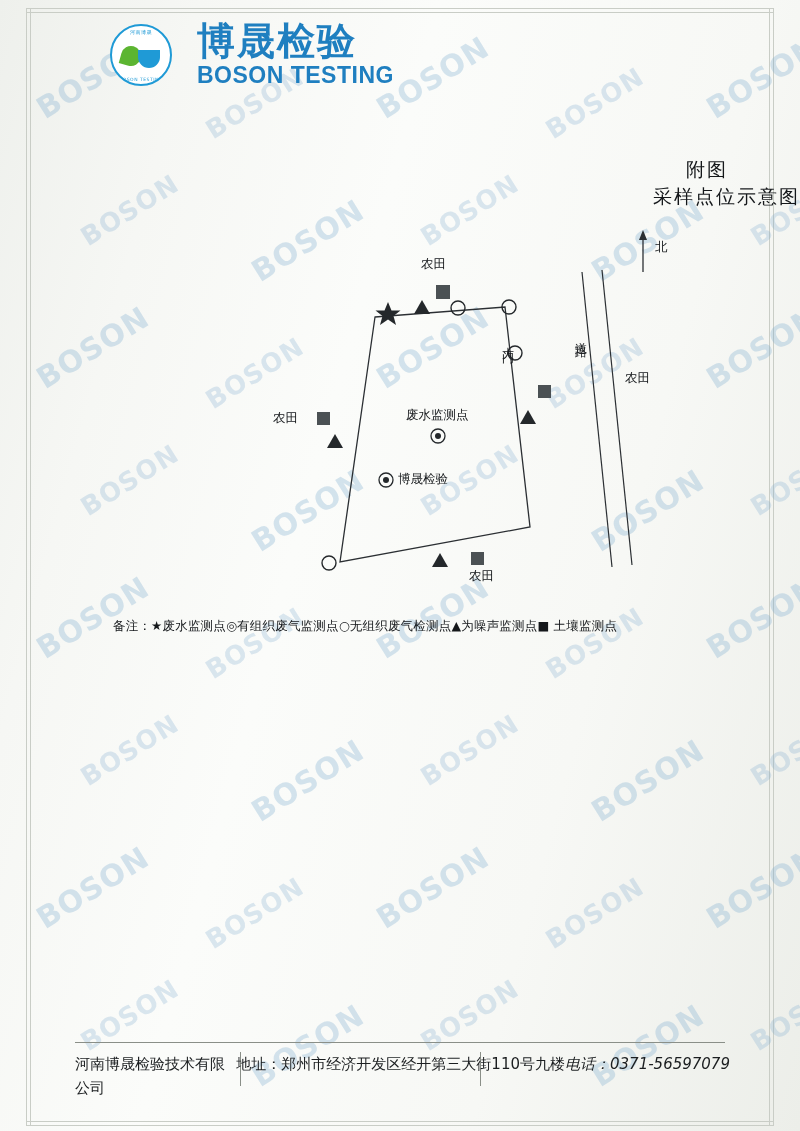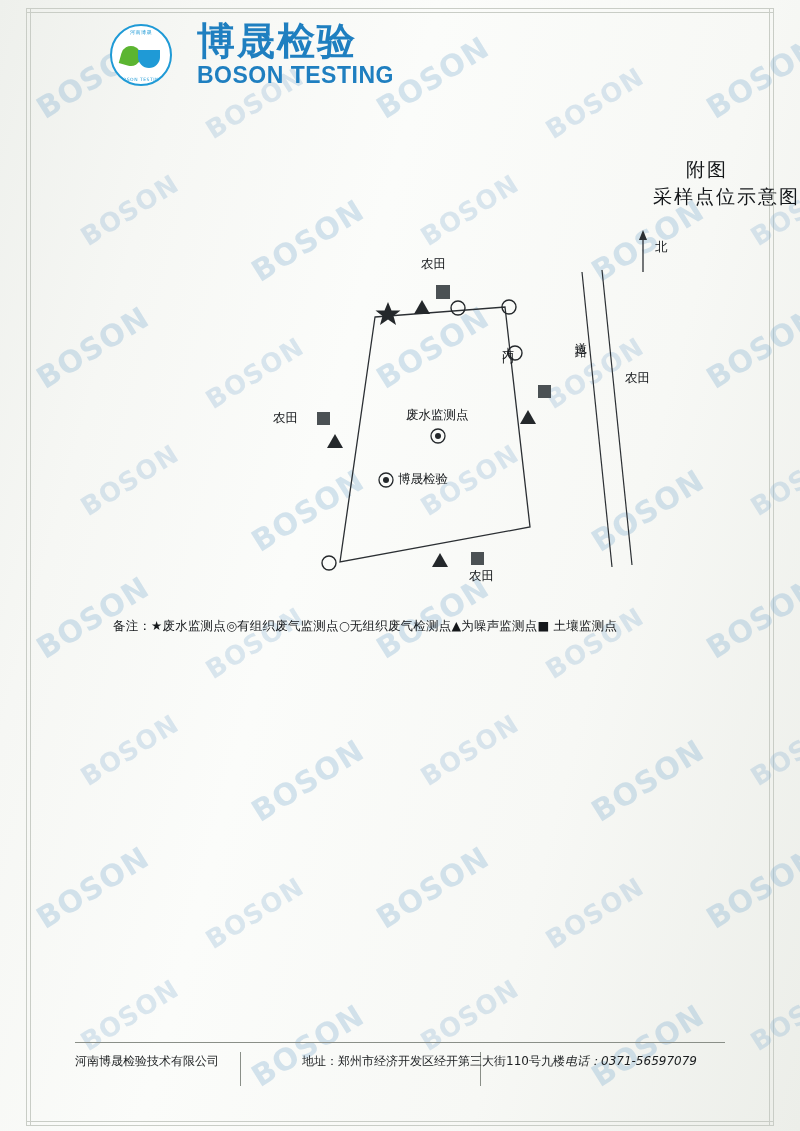--- a/index.html
+++ b/index.html
@@ -179,21 +179,21 @@
     top: 1042px;
     width: 650px;
     height: 1px;
     background: #8a8f88;
   }
   .footer {
     position: absolute;
     left: 75px;
     top: 1052px;
     width: 655px;
-    font-size: 12px;
+    font-size: 15px;
     color: #1b1e20;
     font-family: "DejaVu Sans", sans-serif;
     line-height: 1.6;
   }
   .footer-row { display: flex; }
   .f-company { width: 160px; }
   .f-mid { width: 330px; text-align: right; }
   .f-right { width: 165px; font-style: italic; }
   .footer-sep {
     position: absolute;

